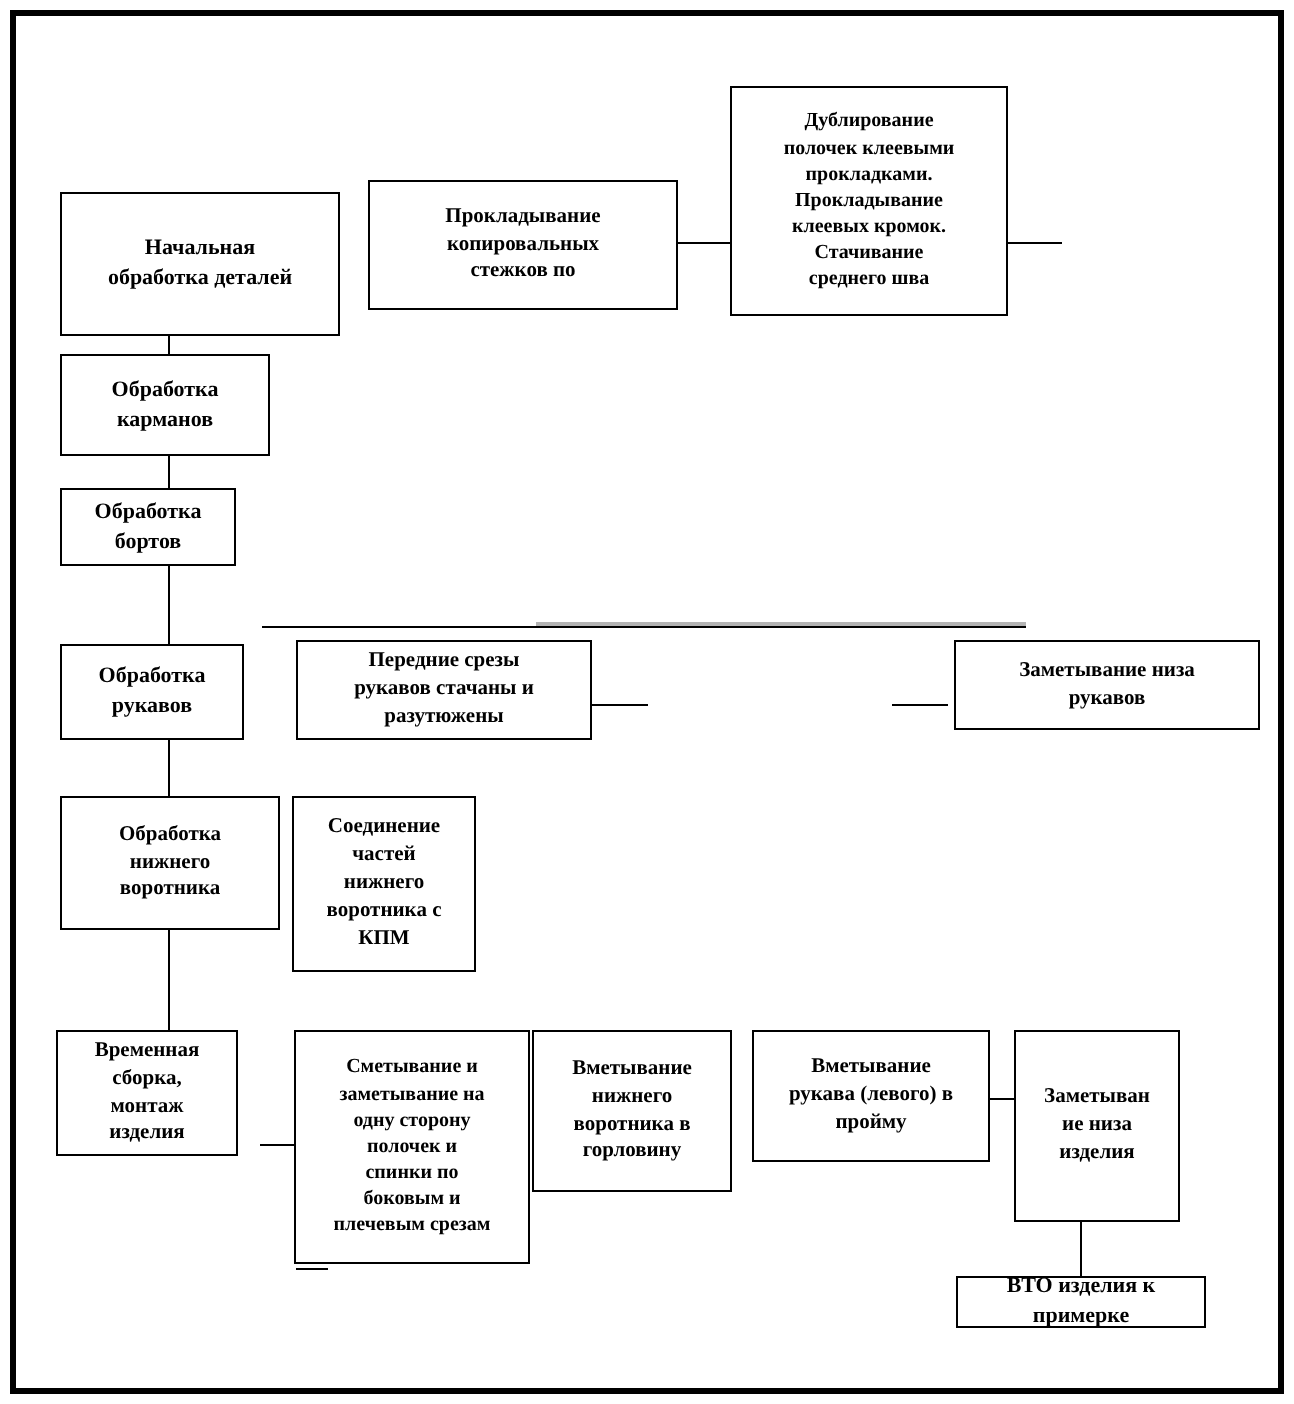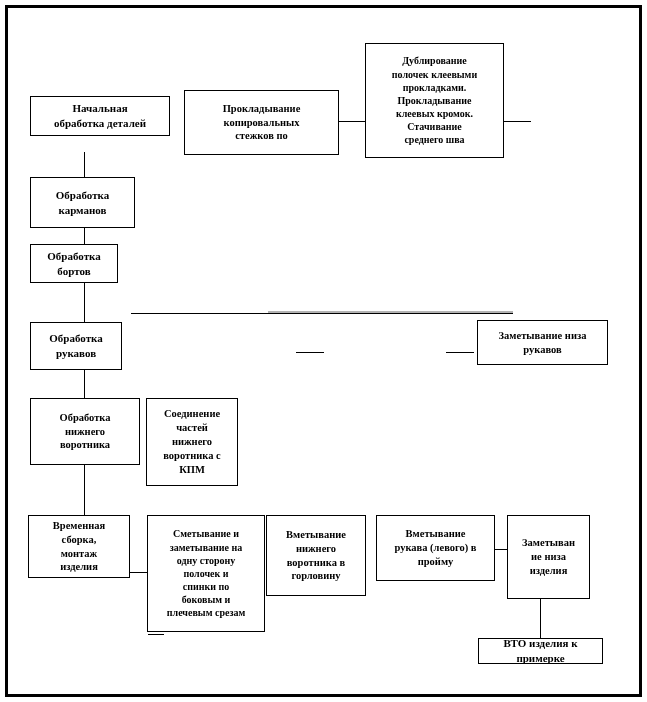--- a/index.html
+++ b/index.html
@@ -101,21 +101,21 @@
 
   <div class="conn h" style="left:130px; top:572px; width:25px;"></div>
 
   <div class="conn h" style="left:489px; top:549px; width:24px;"></div>
 
   <div class="conn v" style="left:540px; top:595px; width:1px; height:43px;"></div>
 
   <div class="stray" style="left:417px; top:151px; width:36px;"></div>
   <div class="stray" style="left:148px; top:634px; width:16px;"></div>
 
-  <div class="node" style="left:30px; top:96px; width:140px; height:40px; font-size:11px;">
+  <div class="node" style="left:30px; top:96px; width:140px; height:72px; font-size:11px;">
     <span class="txt">Начальная
 обработка деталей</span>
   </div>
 
   <div class="node" style="left:184px; top:90px; width:155px; height:65px; font-size:10.5px;">
     <span class="txt">Прокладывание
 копировальных
 стежков по</span>
   </div>
 
@@ -138,42 +138,47 @@
   <div class="node" style="left:30px; top:244px; width:88px; height:39px; font-size:11px;">
     <span class="txt">Обработка
 бортов</span>
   </div>
 
   <div class="node" style="left:30px; top:322px; width:92px; height:48px; font-size:11px;">
     <span class="txt">Обработка
 рукавов</span>
   </div>
 
-
-
-  <div class="node" style="left:477px; top:320px; width:131px; height:45px; font-size:10.5px;">
+  <div class="node" style="left:148px; top:320px; width:148px; height:50px; font-size:10.5px;">
+    <span class="txt">Передние срезы
+рукавов стачаны и
+разутюжены</span>
+  </div>
+
+
+  <div class="node" style="left:477px; top:320px; width:153px; height:45px; font-size:10.5px;">
     <span class="txt">Заметывание низа
 рукавов</span>
   </div>
 
   <div class="node" style="left:30px; top:398px; width:110px; height:67px; font-size:10.5px;">
     <span class="txt">Обработка
 нижнего
 воротника</span>
   </div>
 
   <div class="node" style="left:146px; top:398px; width:92px; height:88px; font-size:10.5px;">
     <span class="txt">Соединение
 частей
 нижнего
 воротника с
 КПМ</span>
   </div>
 
-  <div class="node" style="left:28px; top:515px; width:102px; height:63px; font-size:10.5px;">
+  <div class="node" style="left:28px; top:515px; width:91px; height:63px; font-size:10.5px;">
     <span class="txt">Временная
 сборка,
 монтаж
 изделия</span>
   </div>
 
   <div class="node" style="left:147px; top:515px; width:118px; height:117px; font-size:10px;">
     <span class="txt">Сметывание  и
 заметывание на
 одну сторону
@@ -189,21 +194,21 @@
 воротника в
 горловину</span>
   </div>
 
   <div class="node" style="left:376px; top:515px; width:119px; height:66px; font-size:10.5px;">
     <span class="txt">Вметывание
 рукава (левого) в
 пройму</span>
   </div>
 
-  <div class="node" style="left:507px; top:515px; width:83px; height:84px; font-size:10.5px;">
+  <div class="node" style="left:507px; top:515px; width:83px; height:96px; font-size:10.5px;">
     <span class="txt">Заметыван
 ие низа
 изделия</span>
   </div>
 
   <div class="node" style="left:478px; top:638px; width:125px; height:26px; font-size:11px;">
     <span class="txt">ВТО изделия к
 примерке</span>
   </div>
 

